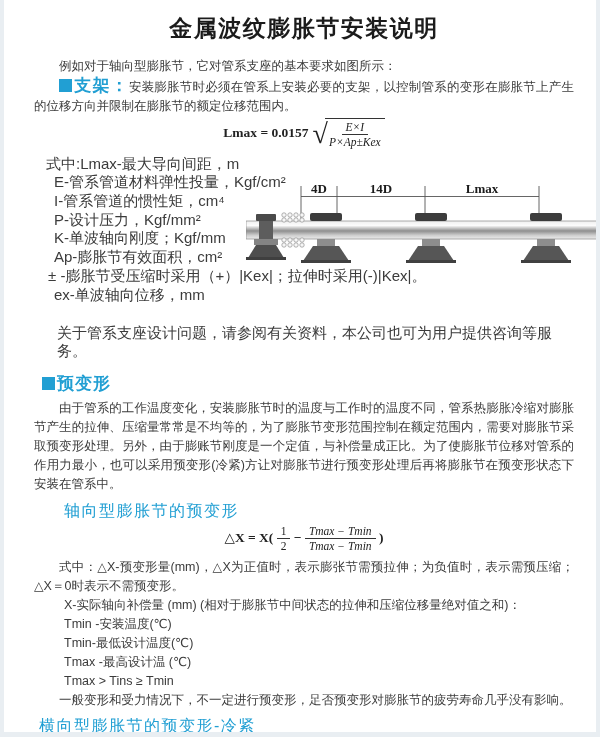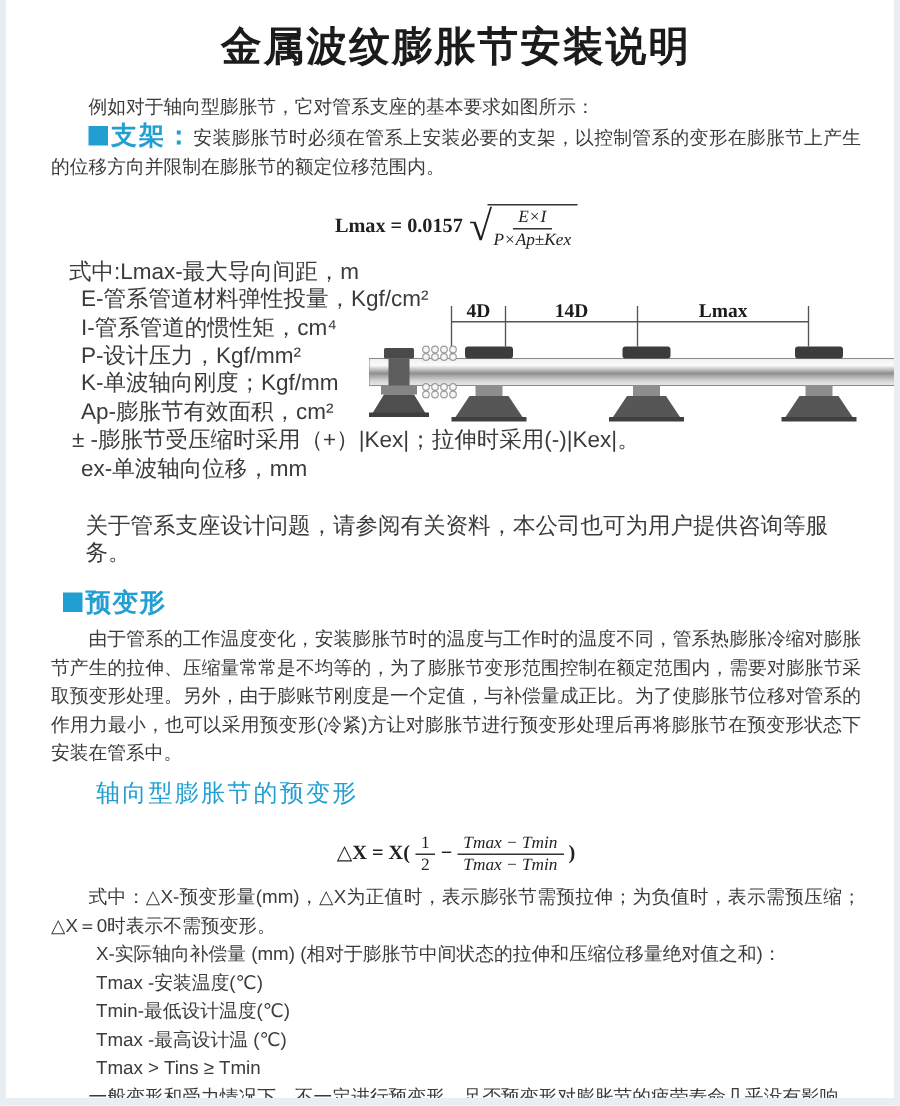--- a/index.html
+++ b/index.html
@@ -5,37 +5,37 @@
   :root{ --accent:#219fd3; --text:#3b3b3b; }
   *{margin:0;padding:0;box-sizing:border-box;}
   html,body{background:#eef2f5;}
   body{font-family:"Liberation Sans","DejaVu Sans",sans-serif;}
   .page{
     width:600px;height:737px;margin:0 auto;background:#fff;
     border-left:4px solid #e9eef2;border-right:4px solid #e9eef2;border-bottom:5px solid #e9eef2;
     padding:13px 22px 0 30px;overflow:hidden;position:relative;color:var(--text);
   }
   .doc-title{
-    text-align:center;font-size:27px;font-weight:bold;color:#1b1b1b;
+    text-align:center;font-size:23px;font-weight:bold;color:#1b1b1b;
     letter-spacing:1.5px;margin-bottom:13px;
   }
   .body-text{font-size:12.5px;line-height:19px;text-align:justify;color:var(--text);}
   .indent{ text-indent:2em; }
   .sq{
     display:inline-block;width:13px;height:13px;background:var(--accent);
     margin-right:2px;vertical-align:-1px;
   }
   .sec-head{color:var(--accent);font-weight:bold;font-size:17px;letter-spacing:1px;}
   .sub-head{
     color:var(--accent);font-weight:normal;font-size:16px;letter-spacing:1.5px;
   }
   
   .formula{
     text-align:center;font-family:"Liberation Serif","DejaVu Serif",serif;
-    font-size:13.5px;color:#222;margin:15px 0 5px 0;
+    font-size:13.5px;color:#222;margin:2px 0 5px 0;
   }
   .f-bold{font-weight:bold;}
   .f-ital{font-style:italic;}
   .frac{display:inline-flex;flex-direction:column;align-items:center;vertical-align:middle;font-size:11.5px;line-height:1.25;}
   .frac .num{padding:0 4px;border-bottom:1px solid #333;}
   .frac .den{padding:0 4px;}
   .sqrt-sign{font-size:28px;font-weight:bold;vertical-align:middle;line-height:0.8;margin:0 -3px 0 4px;}
   .sqrt-body{display:inline-block;vertical-align:middle;border-top:1.5px solid #333;padding-top:1px;}
   .sqrt-body .frac .num{border-bottom:1px solid #333;}
   
@@ -164,21 +164,21 @@
       </span>
     <span class="f-bold">−</span>
     <span class="frac">
         <span class="num f-ital">Tmax − Tmin</span>
         <span class="den f-ital">Tmax − Tmin</span>
       </span>
     <span class="f-bold">)</span>
   </div>
   <p class="body-text indent">式中：△X-预变形量(mm)，△X为正值时，表示膨张节需预拉伸；为负值时，表示需预压缩；△X＝0时表示不需预变形。</p>
   <p class="body-text plain-line">X-实际轴向补偿量 (mm) (相对于膨胀节中间状态的拉伸和压缩位移量绝对值之和)：</p>
-  <p class="body-text plain-line">Tmax -安装温度(℃)</p>
+  <p class="body-text plain-line">Tmin -安装温度(℃)</p>
   <p class="body-text plain-line">Tmin-最低设计温度(℃)</p>
   <p class="body-text plain-line">Tmax -最高设计温  (℃)</p>
   <p class="body-text plain-line">Tmax &gt; Tins ≥ Tmin</p>
   <p class="body-text indent">一般变形和受力情况下，不一定进行预变形，足否预变形对膨胀节的疲劳寿命几乎没有影响。</p>
 
   <h3 class="sub-head lateral-head">横向型膨胀节的预变形-冷紧</h3>
   <div class="formula">
     <span class="f-bold">△Y =</span>
     <span class="frac">
         <span class="num">1</span>

